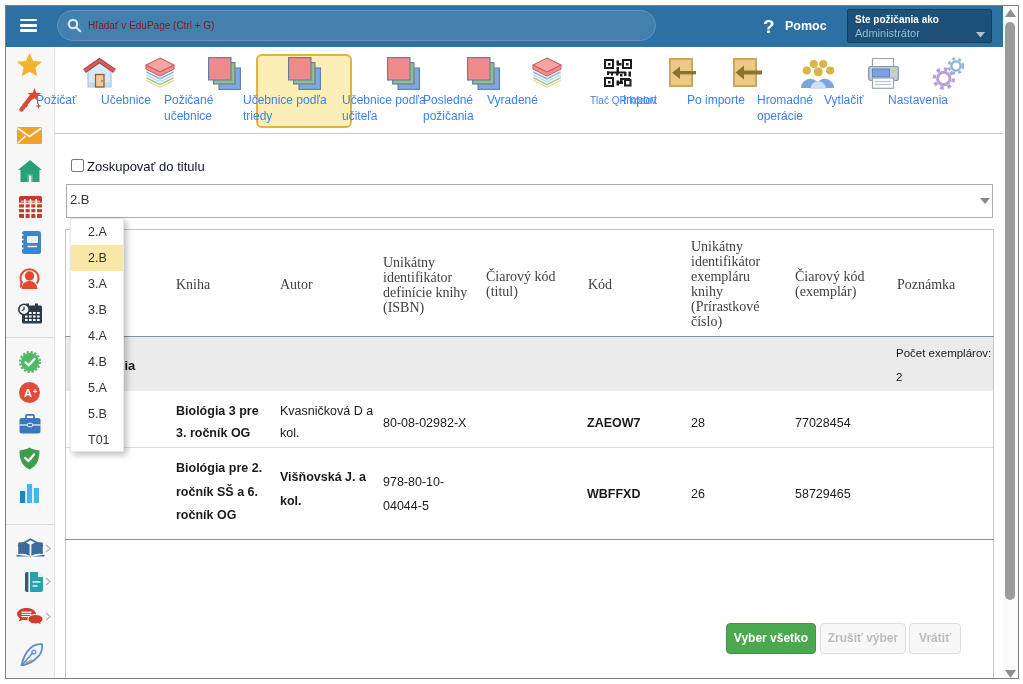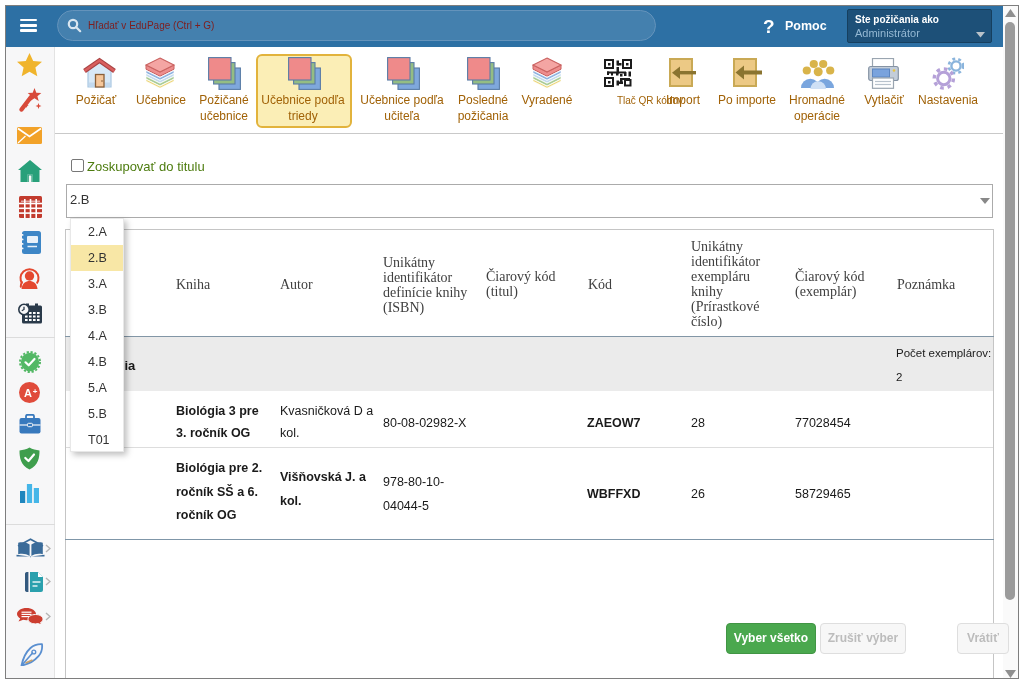--- a/index.html
+++ b/index.html
@@ -1,21 +1,21 @@
 <!DOCTYPE html>
 <html><head>
 <meta charset="utf-8">
 <style>
 *{margin:0;padding:0;box-sizing:border-box;}
 html,body{width:1023px;height:684px;background:#fff;font-family:"Liberation Sans",sans-serif;position:relative;overflow:hidden;}
 .a{position:absolute;}
 .hdr{font-size:14px;color:#404040;line-height:15px;font-family:Liberation Serif, serif;}
 .tb{font-size:12.5px;color:#1a1a1a;line-height:22px;}
 .tbb{font-size:12.5px;color:#1a1a1a;line-height:22px;font-weight:bold;}
-.lbl{font-size:12px;color:#a16207;line-height:16px;text-align:center;position:absolute;}
+.lbl{font-size:12px;color:#3b82f6;line-height:16px;position:absolute;}
 .ddi{height:26px;line-height:26px;text-align:left;padding-left:17px;font-size:12.5px;color:#333;}
 .btn{height:31px;border-radius:4px;font-size:12px;font-weight:bold;text-align:center;line-height:29px;white-space:nowrap;}
 .btn span{display:inline-block;}
 </style>
 </head>
 <body>
 
 <div class="a" id="frame" style="left:5px;top:5px;width:1014px;height:674px;border:1px solid #7e7e7e;background:#fff;"></div>
 
 <div class="a" id="topbar" style="left:6px;top:6px;width:997px;height:41px;background:#2d70a4;"></div>
@@ -332,21 +332,21 @@
       </g>
 <g stroke="#b5a1d8" fill="none">
         <circle cx="11.8" cy="21.5" r="9.6" stroke-width="3.4" stroke-dasharray="3.6,3.9"></circle>
         <circle cx="11.8" cy="21.5" r="6.2" stroke-width="3"></circle>
       </g>
 </svg>
 <div class="lbl" style="left:888px;top:91.5px;width:120px;">Nastavenia</div>
 </div>
 
 <div class="a" style="left:71px;top:159px;width:13px;height:13px;background:#fff;border:1px solid #777;border-radius:2px;"></div>
-<div class="a" style="left:87px;top:158.5px;font-size:13px;color:#4d7c0f;">Zoskupovať do titulu</div>
+<div class="a" style="left:87px;top:158.5px;font-size:13px;color:#0f172a;">Zoskupovať do titulu</div>
 <div class="a" id="selectbox" style="left:66px;top:183.5px;width:927px;height:34px;background:#fff;border:1px solid #ababab;"></div>
 <div class="a" style="left:70px;top:189.5px;font-size:13px;color:#333;line-height:19px;">2.B</div>
 <svg class="a" style="left:980px;top:197.5px;" width="10" height="6" viewBox="0 0 10 6">
     <polygon points="0,0 10,0 5,6" fill="#888"></polygon>
   </svg>
 
 <div class="a" style="left:65px;top:229px;width:929px;height:449px;border:1px solid #c5c5c5;border-bottom:none;background:#fff;"></div>
 <div class="a hdr" style="left:176px;top:276.5px;">Kniha</div>
 <div class="a hdr" style="left:280px;top:276.5px;">Autor</div>
 <div class="a hdr" style="left:383px;top:254.5px;">Unikátny<br>identifikátor<br>definície knihy<br>(ISBN)</div>
@@ -381,13 +381,13 @@
 <div class="ddi">3.B</div>
 <div class="ddi">4.A</div>
 <div class="ddi">4.B</div>
 <div class="ddi">5.A</div>
 <div class="ddi">5.B</div>
 <div class="ddi">T01</div>
 </div>
 
 <div class="a btn" style="left:726px;top:623px;width:90px;background:#4aa84e;border:1px solid #419544;color:#fff;"><span>Vyber všetko</span></div>
 <div class="a btn" style="left:820px;top:623px;width:86px;background:#f7f7f7;border:1px solid #dedede;color:#bcbcbc;"><span>Zrušiť výber</span></div>
-<div class="a btn" style="left:909px;top:623px;width:52px;background:#f7f7f7;border:1px solid #dedede;color:#bcbcbc;margin-left:48px;"><span>Vrátiť</span></div>
+<div class="a btn" style="left:909px;top:623px;width:52px;background:#f7f7f7;border:1px solid #dedede;color:#bcbcbc;"><span>Vrátiť</span></div>
 
 </body></html>

